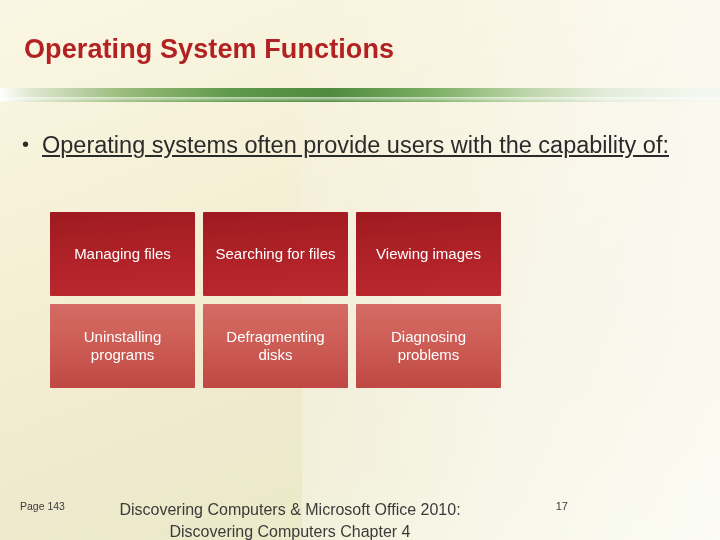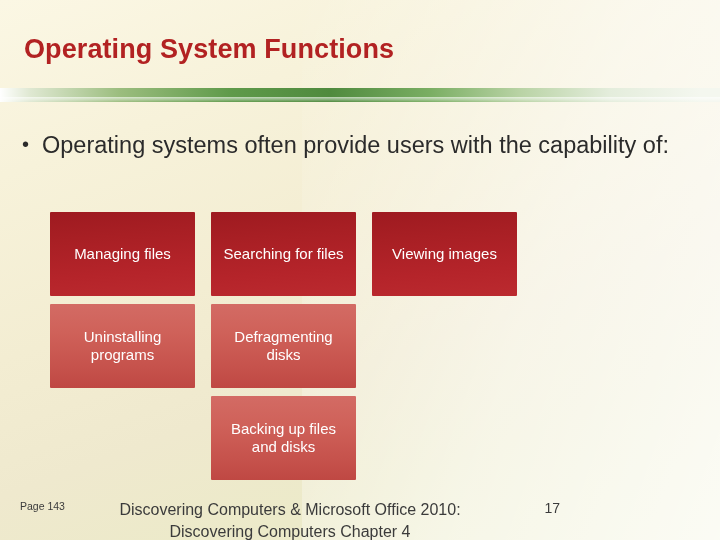--- a/index.html
+++ b/index.html
@@ -86,31 +86,32 @@
   .bullet-dot {
     width: 20px;
     flex: 0 0 20px;
     text-align: left;
     font-size: 20px;
     line-height: 1.45;
     color: #2b2b2b;
   }
   .bullet-text {
     flex: 1 1 auto;
+    text-decoration: underline;
   }
 
   .grid {
     position: absolute;
     left: 50px;
     top: 212px;
     width: 620px;
   }
   .grid-row {
     display: flex;
-    gap: 16px;
+    gap: 8px;
     margin-bottom: 8px;
   }
   .cell {
     width: 145px;
     height: 84px;
     display: flex;
     align-items: center;
     justify-content: center;
     text-align: center;
     color: #ffffff;
@@ -153,23 +154,23 @@
     left: 0;
     right: 0;
     top: 5px;
     text-align: center;
     font-size: 16px;
     color: #3b3b3b;
     line-height: 1.35;
   }
   .footer-right {
     position: absolute;
-    right: 20px;
+    right: 12px;
     top: 6px;
-    font-size: 14px;
+    font-size: 11px;
     color: #3b3b3b;
   }
 </style>
 </head>
 <body>
 
 <div class="slide">
   <div class="slide-inner">
 
     <div class="title">Operating System Functions</div>
@@ -196,28 +197,28 @@
         </div>
       </div>
 
       <div class="grid-row">
         <div class="cell light">
           <span>Uninstalling programs</span>
         </div>
         <div class="cell light">
           <span>Defragmenting disks</span>
         </div>
+        <div class="cell light">
+          <span>Diagnosing problems</span>
+        </div>
       </div>
 
       <div class="grid-row">
         <div class="cell empty">
           <span></span>
-        </div>
-        <div class="cell light">
-          <span>Backing up files and disks</span>
         </div>
         <div class="cell empty">
           <span></span>
         </div>
       </div>
 
     </div>
 
     <div class="footer">
       <div class="footer-left">Page 143</div>

